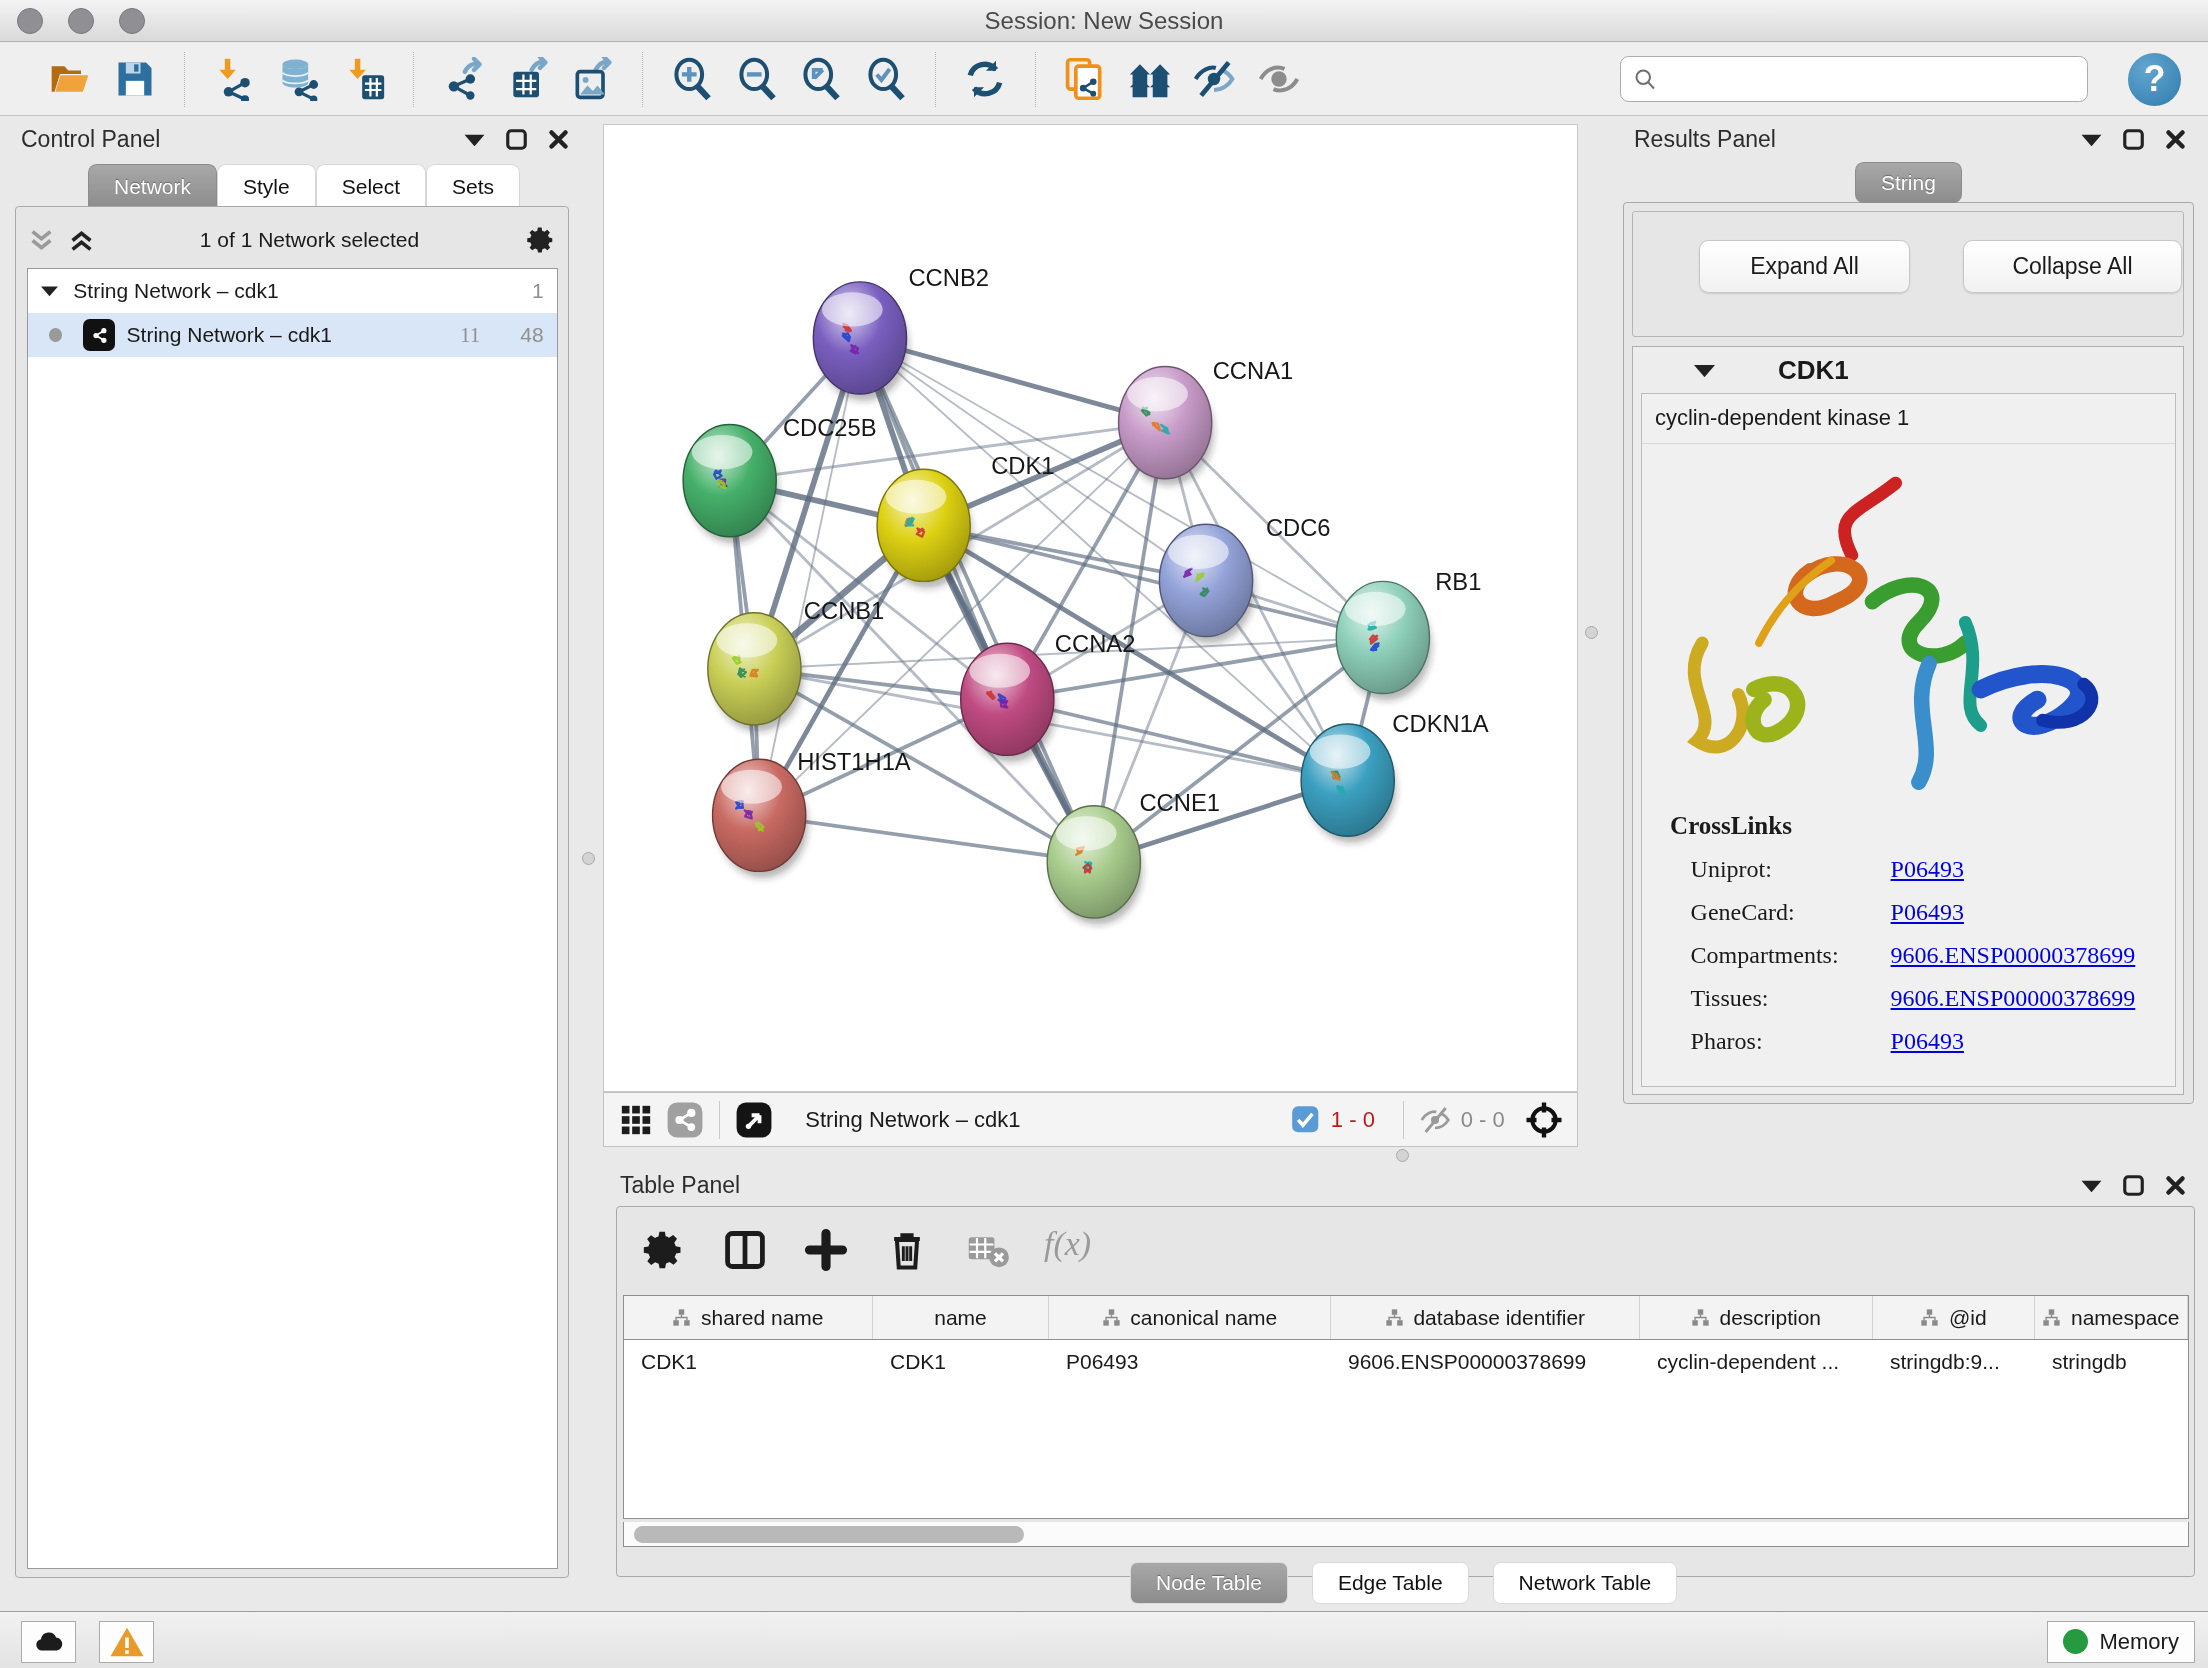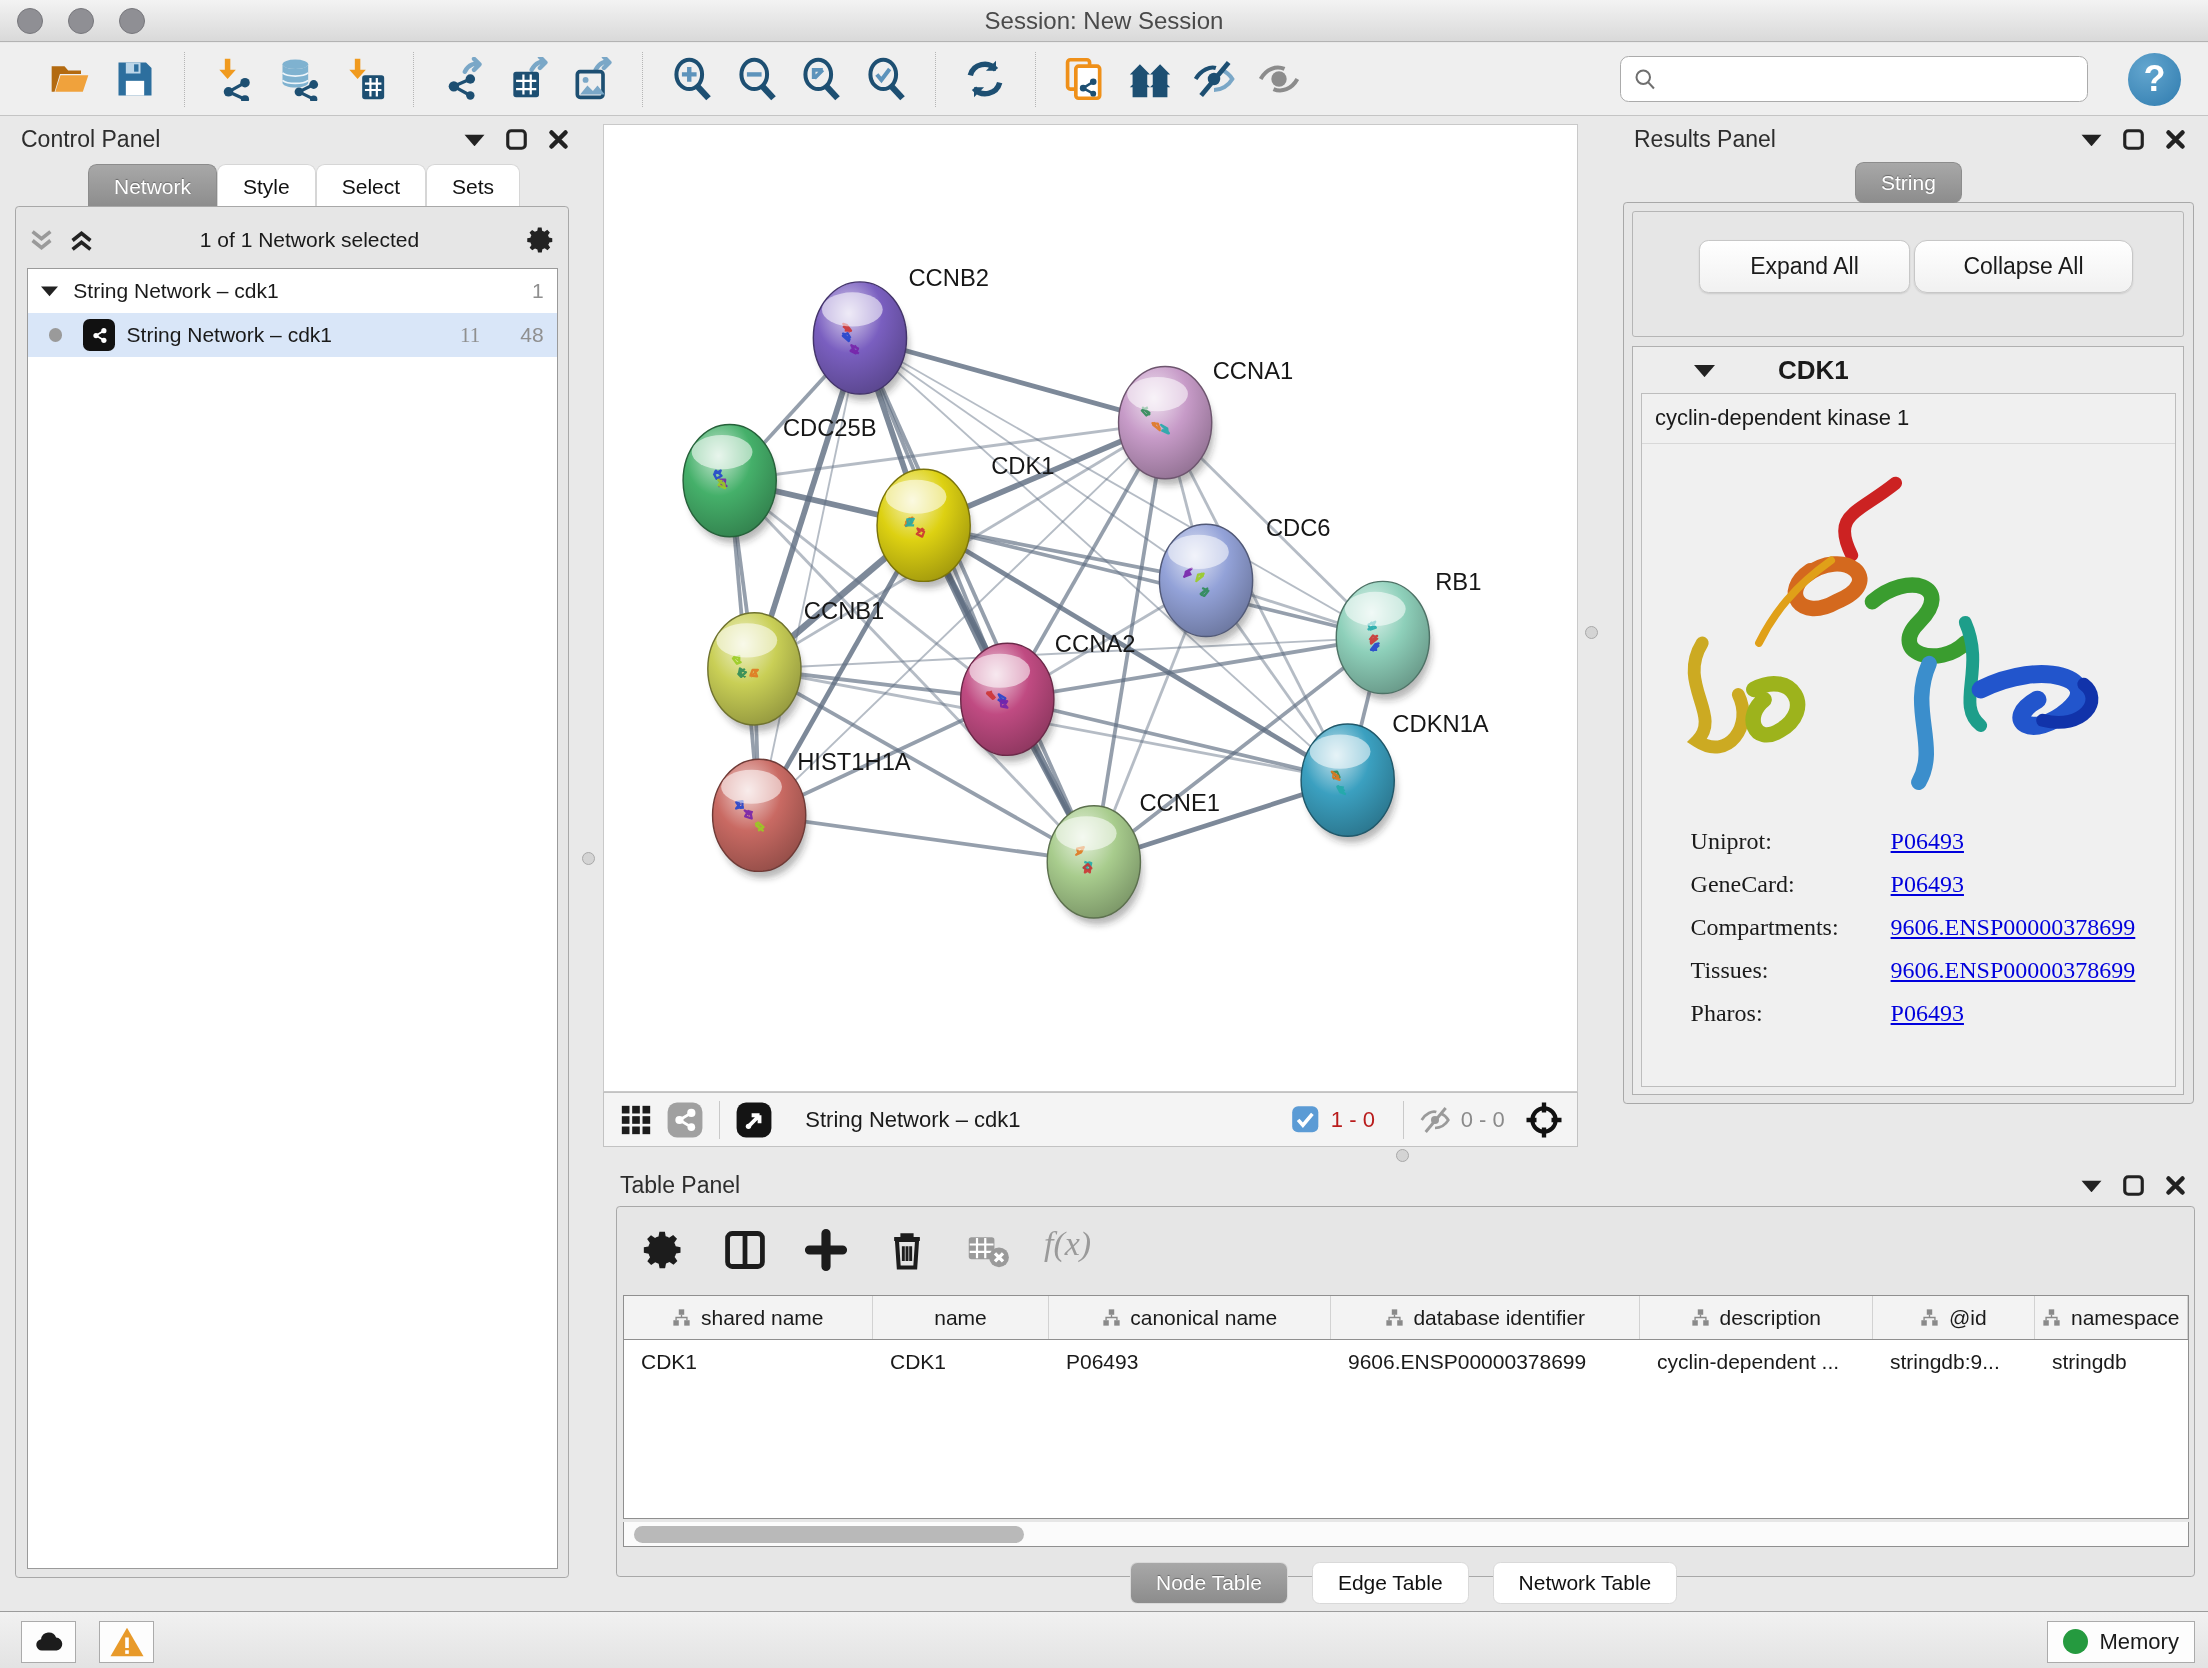--- a/index.html
+++ b/index.html
@@ -601,21 +601,21 @@
       </svg>
     <svg width="21" height="21" viewBox="0 0 12 12">
         <path d="M2 2l8 8M10 2l-8 8" stroke="#222" stroke-width="2.6" stroke-linecap="round"></path>
       </svg>
   </span>
 </div>
 <div class="innerbox rp-outer"></div>
 <div class="tabbtn sel" style="position:absolute; left:1855px; top:162px; height:41px; border-radius:8.6px;">String</div>
 <div class="rp-ecbox"></div>
 <div class="rbtn" style="left:1699px; top:240px; width:211px;">Expand All</div>
-<div class="rbtn" style="left:1914px; top:240px; width:219px;border-radius:13px;">Collapse All</div>
+<div class="rbtn" style="left:1963px; top:240px; width:219px;">Collapse All</div>
 <div class="rp-section">
   <div class="rp-sechdr">
     <svg width="21" height="14.3" viewBox="0 0 12 8" style="margin:0 63px 0 61px;">
         <path d="M0 1h12L6 8z" fill="#222"></path>
       </svg>
     <span>CDK1</span>
   </div>
   <div class="rp-secbody">
     <div class="rp-desc">cyclin-dependent kinase 1</div>
     <svg width="533" height="361" viewBox="0 0 200 140" style="position:absolute; left:0px; top:53px;" id="proteinimg">
@@ -624,20 +624,21 @@
         <path d="M70,44 C56,54 48,64 42,76" stroke="#e0a018" stroke-width="3" fill="none" stroke-linecap="round"></path>
         <path d="M20,76 C10,92 28,104 18,114 C30,122 40,108 34,96" stroke="#ccaa22" stroke-width="5" fill="none" stroke-linecap="round"></path>
         <path d="M40,94 C55,86 64,102 50,110 C40,116 36,104 44,98" stroke="#9db31c" stroke-width="6" fill="none" stroke-linecap="round"></path>
         <path d="M86,60 C100,48 118,54 104,68 C92,80 112,86 122,76" stroke="#3a9d2f" stroke-width="6" fill="none" stroke-linecap="round"></path>
         <path d="M122,68 C130,86 118,100 128,108" stroke="#1d9e8a" stroke-width="5" fill="none" stroke-linecap="round"></path>
         <path d="M108,84 C100,102 112,116 104,130" stroke="#3b8ecc" stroke-width="6" fill="none" stroke-linecap="round"></path>
         <path d="M128,94 C152,82 176,90 162,102 C148,114 136,106 150,98" stroke="#2255cc" stroke-width="7" fill="none" stroke-linecap="round"></path>
         <path d="M152,106 C168,110 176,98 168,92" stroke="#1133aa" stroke-width="5" fill="none" stroke-linecap="round"></path>
       </svg>
     <div class="xlinks">
+      <div class="xl-title">CrossLinks</div>
       <div id="xl-rows">
           <div class="xl-row">
             <span class="xl-label">Uniprot:</span>
             <span class="xl-val">P06493</span>
           </div>
           <div class="xl-row">
             <span class="xl-label">GeneCard:</span>
             <span class="xl-val">P06493</span>
           </div>
           <div class="xl-row">

